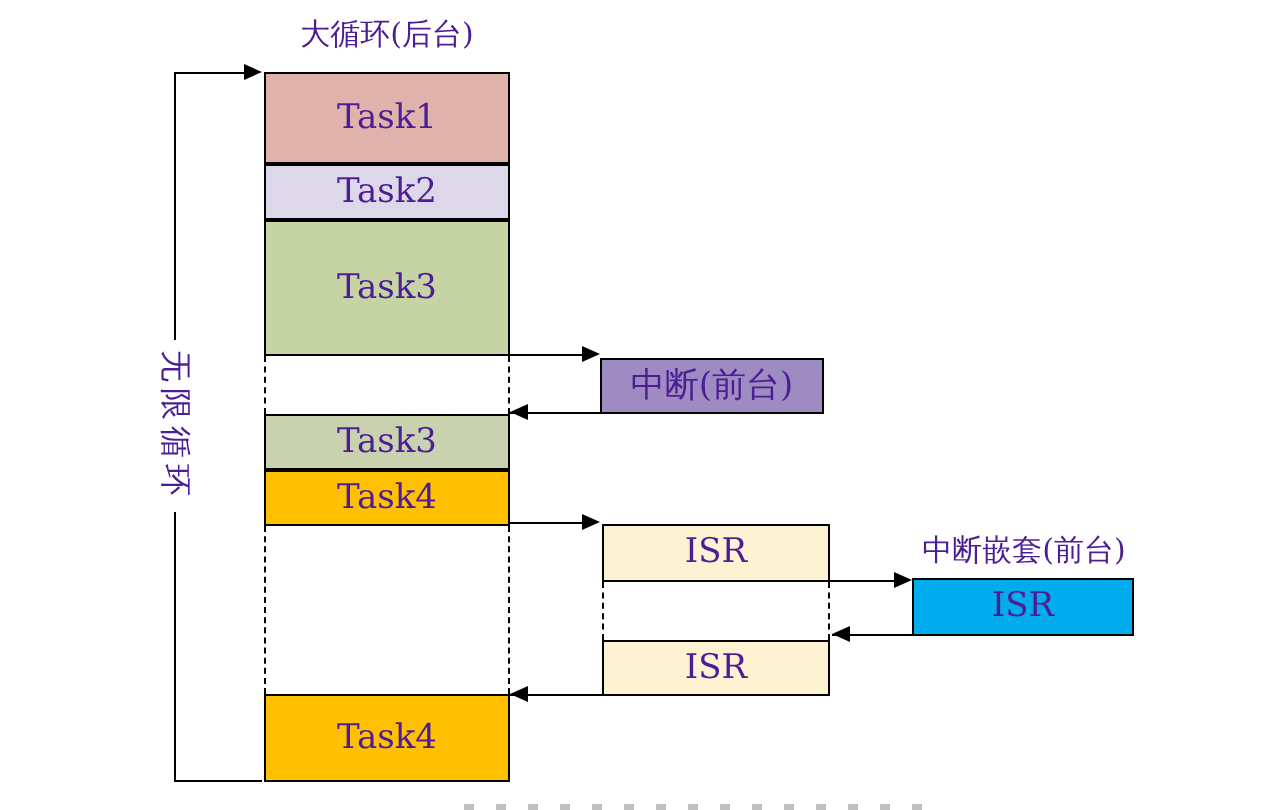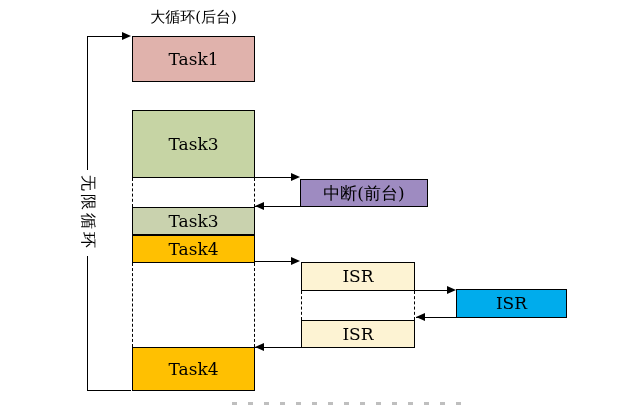--- a/index.html
+++ b/index.html
@@ -1,21 +1,21 @@
 <!DOCTYPE html>
 <html><head>
 <meta charset="utf-8">
 <style>
   html,body{margin:0;padding:0;background:#ffffff;}
   .canvas{
     position:relative;
     width:641px;height:405px;
     background:#ffffff;
     font-family:"DejaVu Serif","Liberation Serif",serif;
-    color:#000000;
+    color:#4c1d95;
     overflow:hidden;
   }
   .box{
     position:absolute;
     box-sizing:border-box;
     border:1px solid #000;
     display:flex;align-items:center;justify-content:center;
     font-size:17px;
     line-height:1;
   }
@@ -51,52 +51,54 @@
 
   <div class="title" style="left:132px;top:8px;width:123px;">大循环(后台)</div>
 
   <div class="vline" style="left:87px;top:36px;height:354px;"></div>
   <div class="hline" style="left:87px;top:36px;width:36px;"></div>
   <div class="ah-r" style="left:122px;top:32px;"></div>
   <div class="hline" style="left:87px;top:390px;width:44px;"></div>
   <div class="loop-label" style="left:87px;top:213px;">无限循环</div>
 
   <div class="box" style="left: 132px; top: 36px; width: 123px; height: 46px; background: rgb(224, 178, 172);">Task1</div>
+  <div class="box" style="left: 132px; top: 82px; width: 123px; height: 28px; background: rgb(220, 216, 233);">Task2</div>
   <div class="box" style="left: 132px; top: 110px; width: 123px; height: 68px; background: rgb(198, 212, 164);">Task3</div>
 
   <div class="vdash" style="left:132px;top:178px;height:29px;"></div>
   <div class="vdash" style="left:254px;top:178px;height:29px;"></div>
 
   <div class="box" style="left: 132px; top: 207px; width: 123px; height: 28px; background: rgb(201, 210, 174);">Task3</div>
   <div class="box" style="left: 132px; top: 235px; width: 123px; height: 28px; background: rgb(255, 192, 1);">Task4</div>
 
   <div class="vdash" style="left:132px;top:263px;height:84px;"></div>
   <div class="vdash" style="left:254px;top:263px;height:84px;"></div>
 
   <div class="box" style="left: 132px; top: 347px; width: 123px; height: 44px; background: rgb(255, 192, 1);">Task4</div>
 
-  <div class="box" style="left: 300px; top: 179px; width: 128px; height: 28px; background: rgb(158, 139, 193);">中断(前台)</div>
+  <div class="box" style="left: 300px; top: 179px; width: 112px; height: 28px; background: rgb(158, 139, 193);">中断(前台)</div>
 
   <div class="hline" style="left:255px;top:177px;width:36px;"></div>
   <div class="ah-r" style="left:291px;top:173px;"></div>
 
   <div class="hline" style="left:255px;top:206px;width:45px;"></div>
   <div class="ah-l" style="left:255px;top:202px;"></div>
 
   <div class="hline" style="left:255px;top:261px;width:36px;"></div>
   <div class="ah-r" style="left:291px;top:257px;"></div>
 
   <div class="box" style="left: 301px; top: 262px; width: 114px; height: 29px; background: rgb(253, 243, 211);">ISR</div>
 
   <div class="vdash" style="left:301px;top:291px;height:29px;"></div>
   <div class="vdash" style="left:414px;top:291px;height:29px;"></div>
 
   <div class="hline" style="left:415px;top:290px;width:32px;"></div>
   <div class="ah-r" style="left:447px;top:286px;"></div>
 
+  <div class="title" style="left:450px;top:266px;width:124px;">中断嵌套(前台)</div>
   <div class="box" style="left: 456px; top: 289px; width: 111px; height: 29px; background: rgb(0, 172, 236);">ISR</div>
 
   <div class="hline" style="left:416px;top:317px;width:40px;"></div>
   <div class="ah-l" style="left:416px;top:313px;"></div>
 
   <div class="box" style="left: 301px; top: 320px; width: 114px; height: 28px; background: rgb(253, 243, 211);">ISR</div>
 
   <div class="hline" style="left:255px;top:347px;width:46px;"></div>
   <div class="ah-l" style="left:255px;top:343px;"></div>
 

